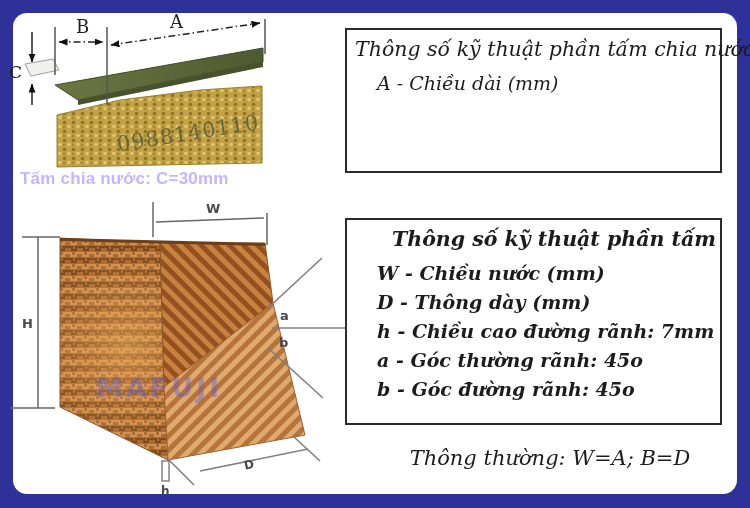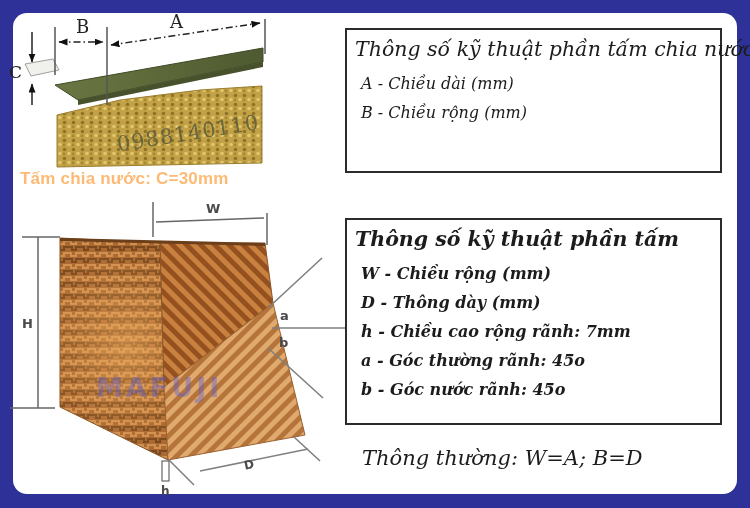--- a/index.html
+++ b/index.html
@@ -9,37 +9,37 @@
     font-family:"Liberation Sans",sans-serif;
   }
   .panel{
     position:absolute;left:13px;top:13px;width:724px;height:481px;
     background:#ffffff;border-radius:14px;
   }
   .diagram{position:absolute;}
   .caption{
     position:absolute;left:20px;top:169px;width:290px;
     font-family:"Liberation Sans",sans-serif;font-weight:bold;
-    font-size:17px;color:#fdba74;letter-spacing:0.2px;
+    font-size:17px;color:#c4b5fd;letter-spacing:0.2px;
   }
   .spec-box{
     position:absolute;left:345px;width:377px;background:#fff;
     border:2px solid #2b2b2b;box-sizing:border-box;
     font-family:"DejaVu Serif",serif;font-style:italic;color:#1c1c1c;
   }
   .spec-box.box1{top:28px;height:145px;}
   .spec-box.box2{top:218px;height:207px;font-weight:bold;}
   .spec-title{
-    font-size:20.5px;margin:7px 4px 8px 8px;white-space:nowrap;
+    font-size:20.5px;margin:7px 4px 8px 8px;white-space:nowrap;text-align:right;
   }
   .spec-item{
-    font-size:16px;line-height:29px;margin-left:14px;white-space:nowrap;
+    font-size:19px;line-height:29px;margin-left:30px;white-space:nowrap;
   }
   .note{
-    position:absolute;left:362px;top:446px;width:376px;
+    position:absolute;left:362px;top:446px;width:376px;text-align:center;
     font-family:"DejaVu Serif",serif;font-style:italic;
     font-size:21px;color:#1c1c1c;
   }
   svg text{user-select:none;}
   .dim-serif{font-family:"DejaVu Serif",serif;fill:#222;}
   .dim-sans{font-family:"DejaVu Sans",sans-serif;font-weight:bold;fill:#4a4a4a;}
 </style>
 </head>
 <body>
 
@@ -139,26 +139,25 @@
     <line x1="192" y1="274" x2="300" y2="252" stroke="#808080" stroke-width="1.6"></line>
     <text class="dim-sans" x="236" y="272" font-size="12" transform="rotate(-12 240 268)">D</text>
 
     <rect x="154" y="264" width="7" height="20" fill="#ffffff" stroke="#666" stroke-width="1.2"></rect>
     <text class="dim-sans" x="153" y="298" font-size="12">h</text>
   </svg>
 
   <div class="spec-box box1">
     <div class="spec-title">Thông số kỹ thuật phần tấm chia nước</div>
     <div class="spec-item">A - Chiều dài (mm)</div>
-    <div class="spec-item">B - Chiều rộng (mm)</div>
   </div>
 
   <div class="spec-box box2">
     <div class="spec-title">Thông số kỹ thuật phần tấm</div>
-    <div class="spec-item">W - Chiều rộng (mm)</div>
+    <div class="spec-item">W - Chiều nước (mm)</div>
     <div class="spec-item">D - Thông dày (mm)</div>
-    <div class="spec-item">h - Chiều cao rộng rãnh: 7mm</div>
+    <div class="spec-item">h - Chiều cao đường rãnh: 7mm</div>
     <div class="spec-item">a - Góc thường rãnh: 45o</div>
-    <div class="spec-item">b - Góc nước rãnh: 45o</div>
+    <div class="spec-item">b - Góc đường rãnh: 45o</div>
   </div>
 
   <div class="note">Thông thường: W=A; B=D</div>
 </div>
 
 </body></html>

